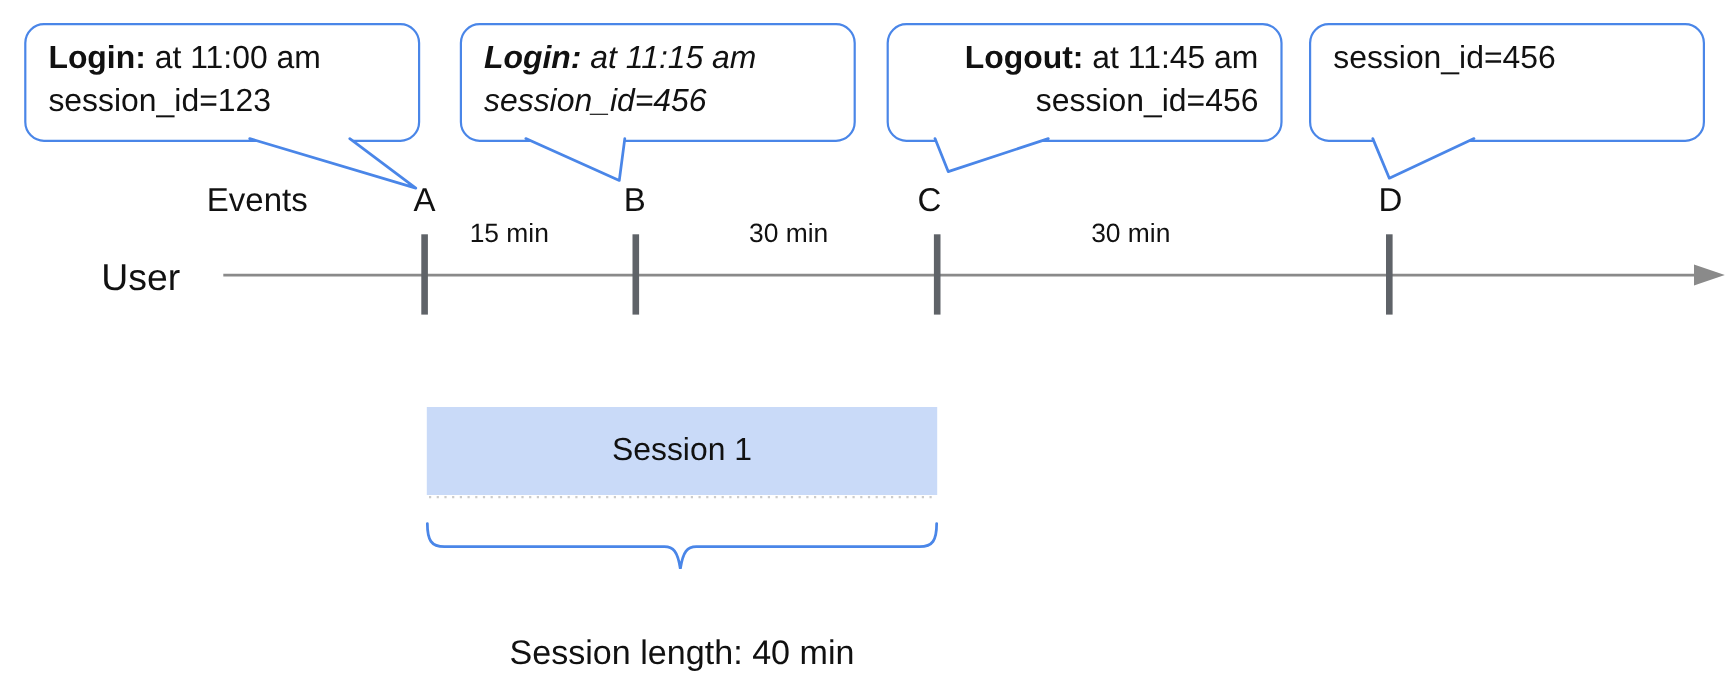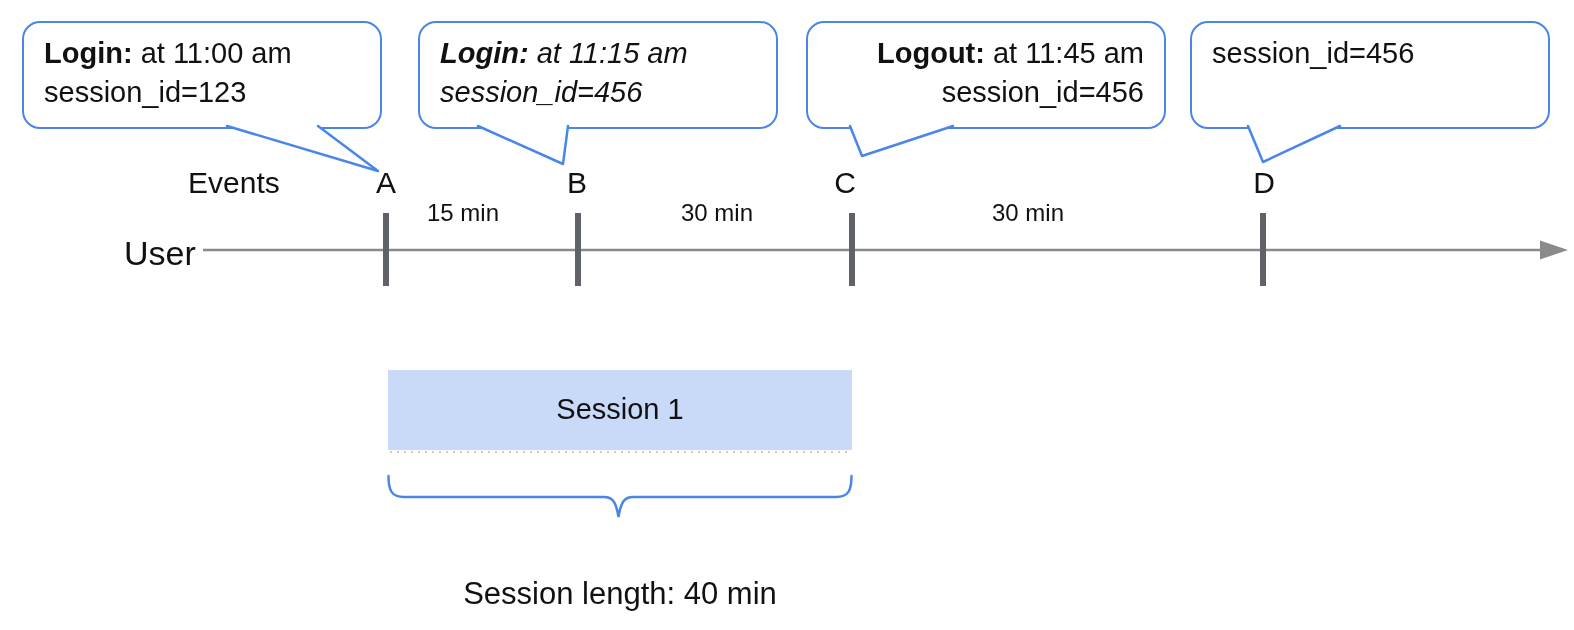--- a/index.html
+++ b/index.html
@@ -30,21 +30,21 @@
     border-radius: 18px;
     padding: 11px 20px 0 20px;
     font-size: 29px;
     line-height: 39px;
     z-index: 1;
     white-space: nowrap;
   }
   .callout b { font-weight: bold; }
   .txt { position: absolute; z-index: 3; }
   .events-label { left: 172px; top: 166px; font-size: 30px; margin-left: 16px; }
-  .user-label   { left: 92px;  top: 234px; font-size: 34px; margin-left: 32px; }
+  .user-label   { left: 92px;  top: 234px; font-size: 34px; }
   .event-letter {
     top: 166px; width: 60px; text-align: center; font-size: 30px;
   }
   .interval-label {
     top: 199px; width: 140px; text-align: center; font-size: 24px;
   }
   .session-label {
     left: 388px; top: 393px; width: 464px; text-align: center; font-size: 29px;
   }
   .session-length {

